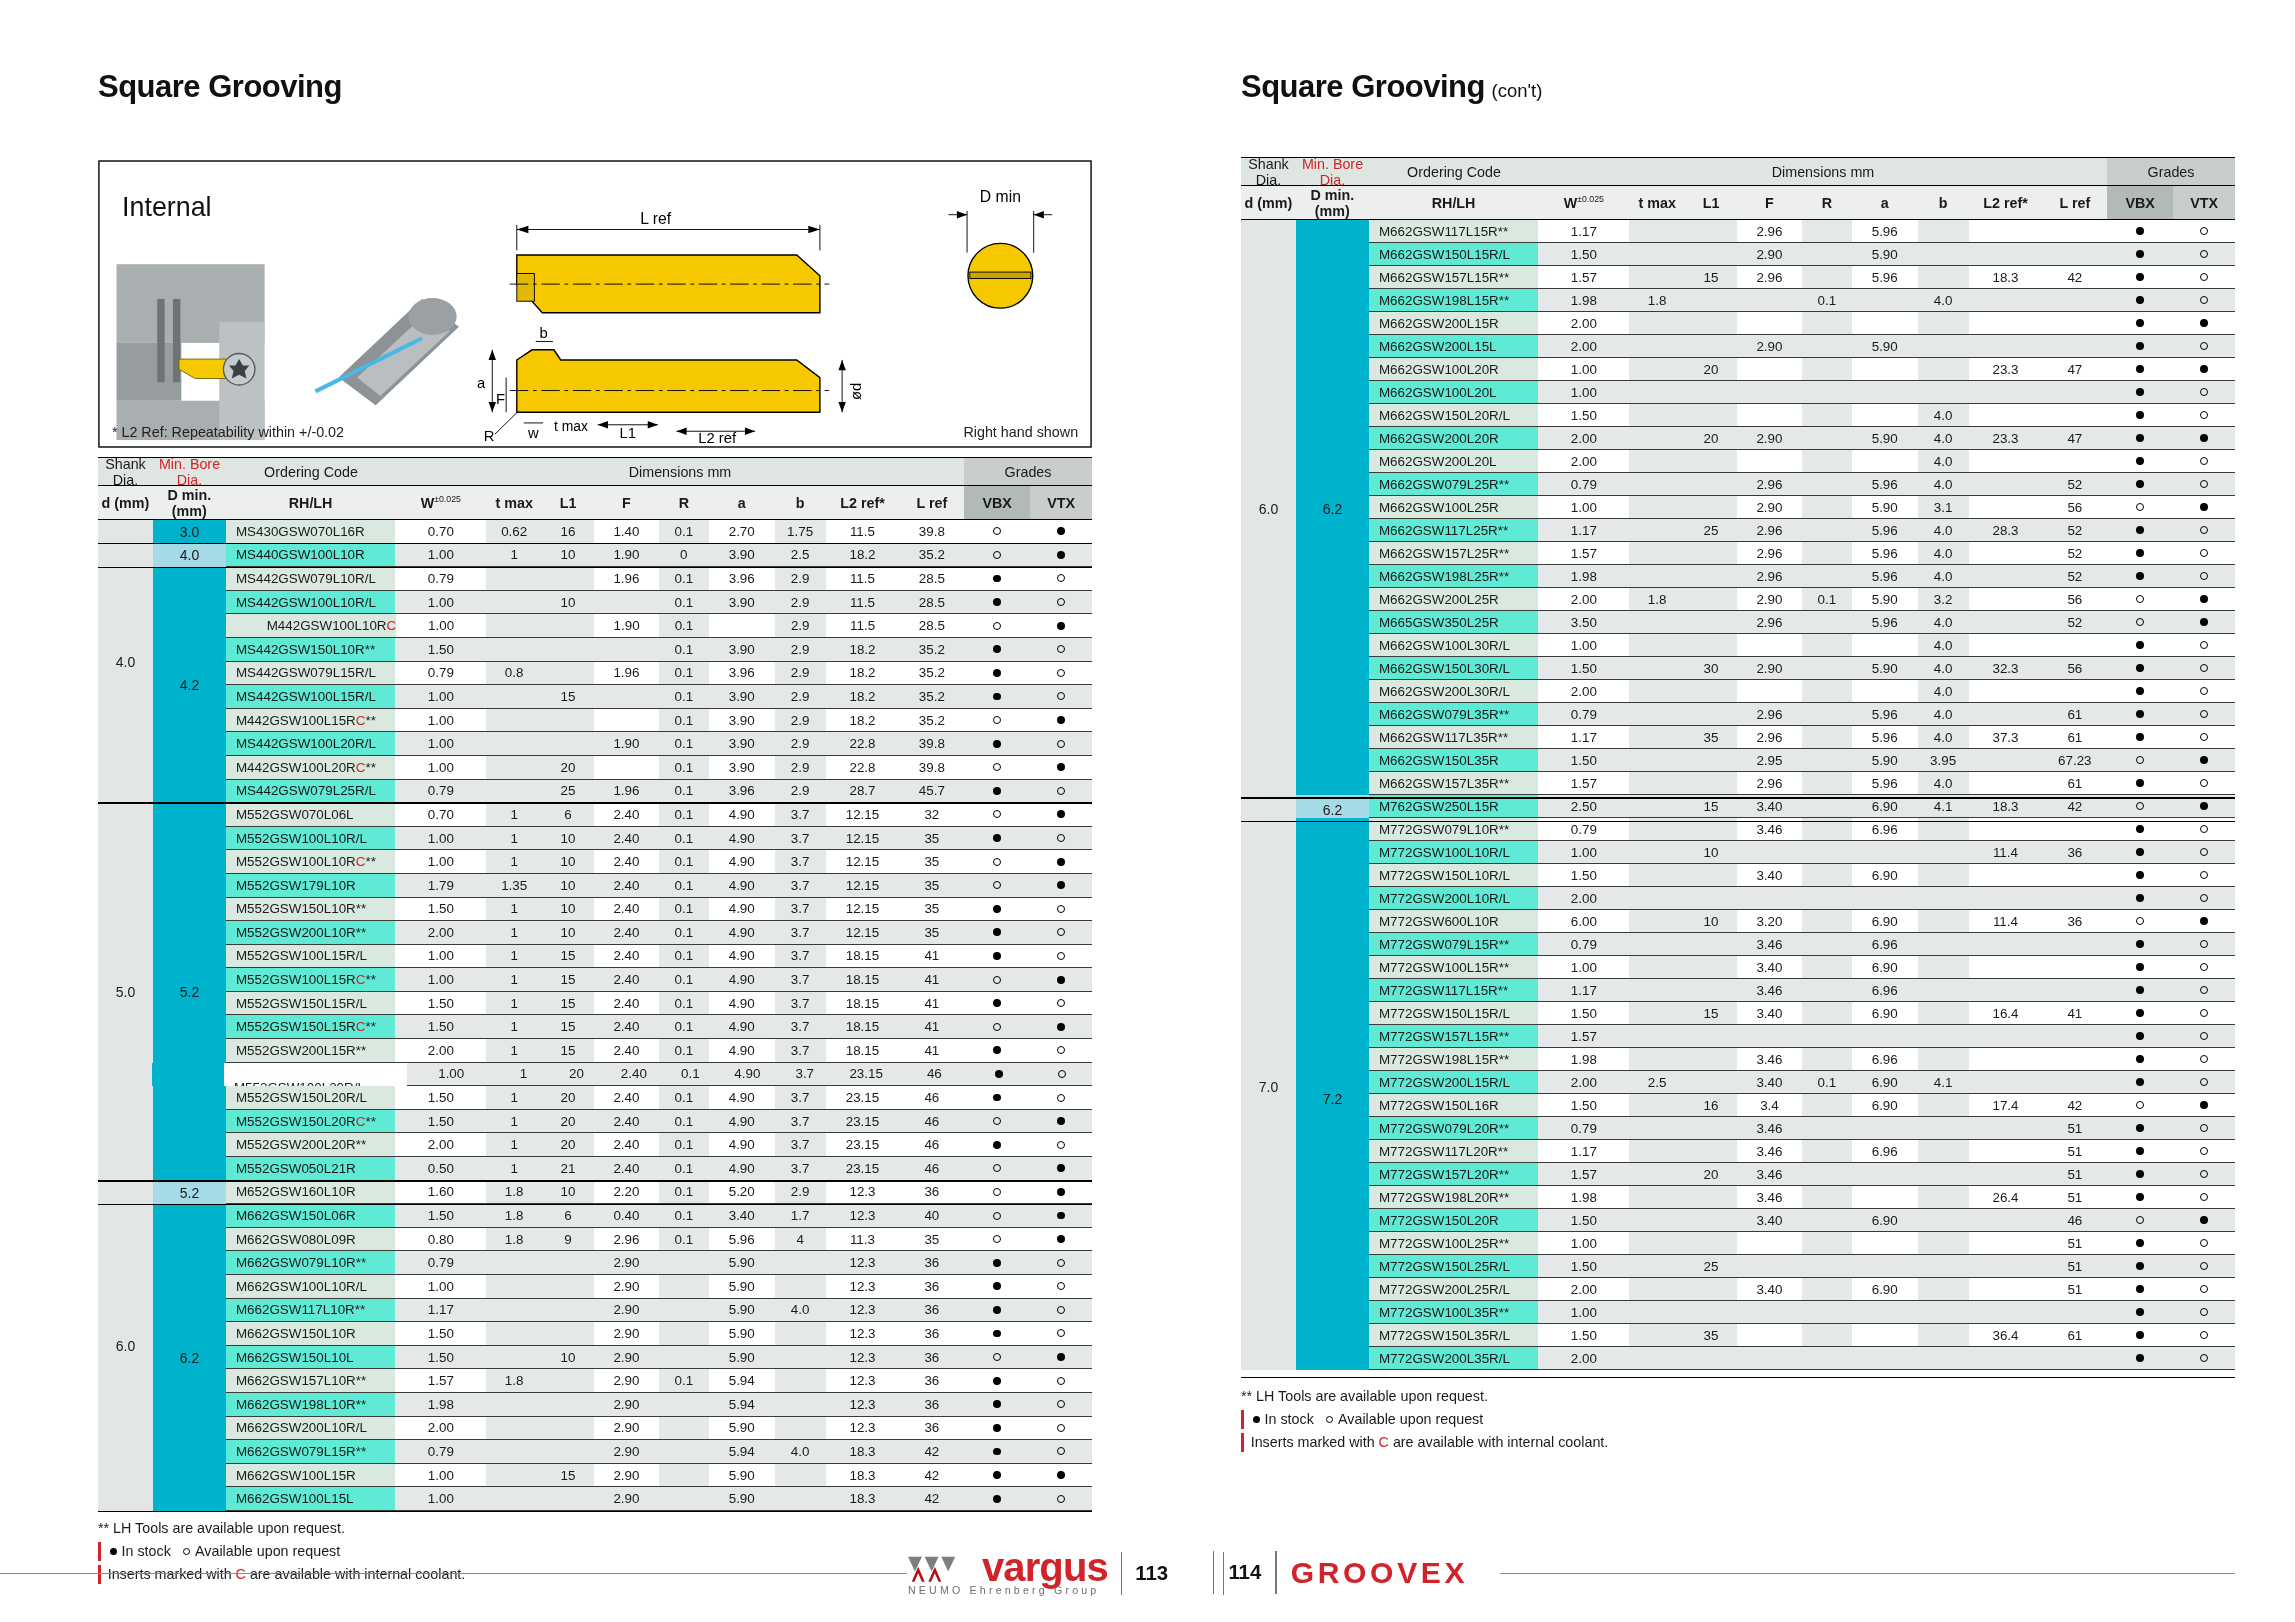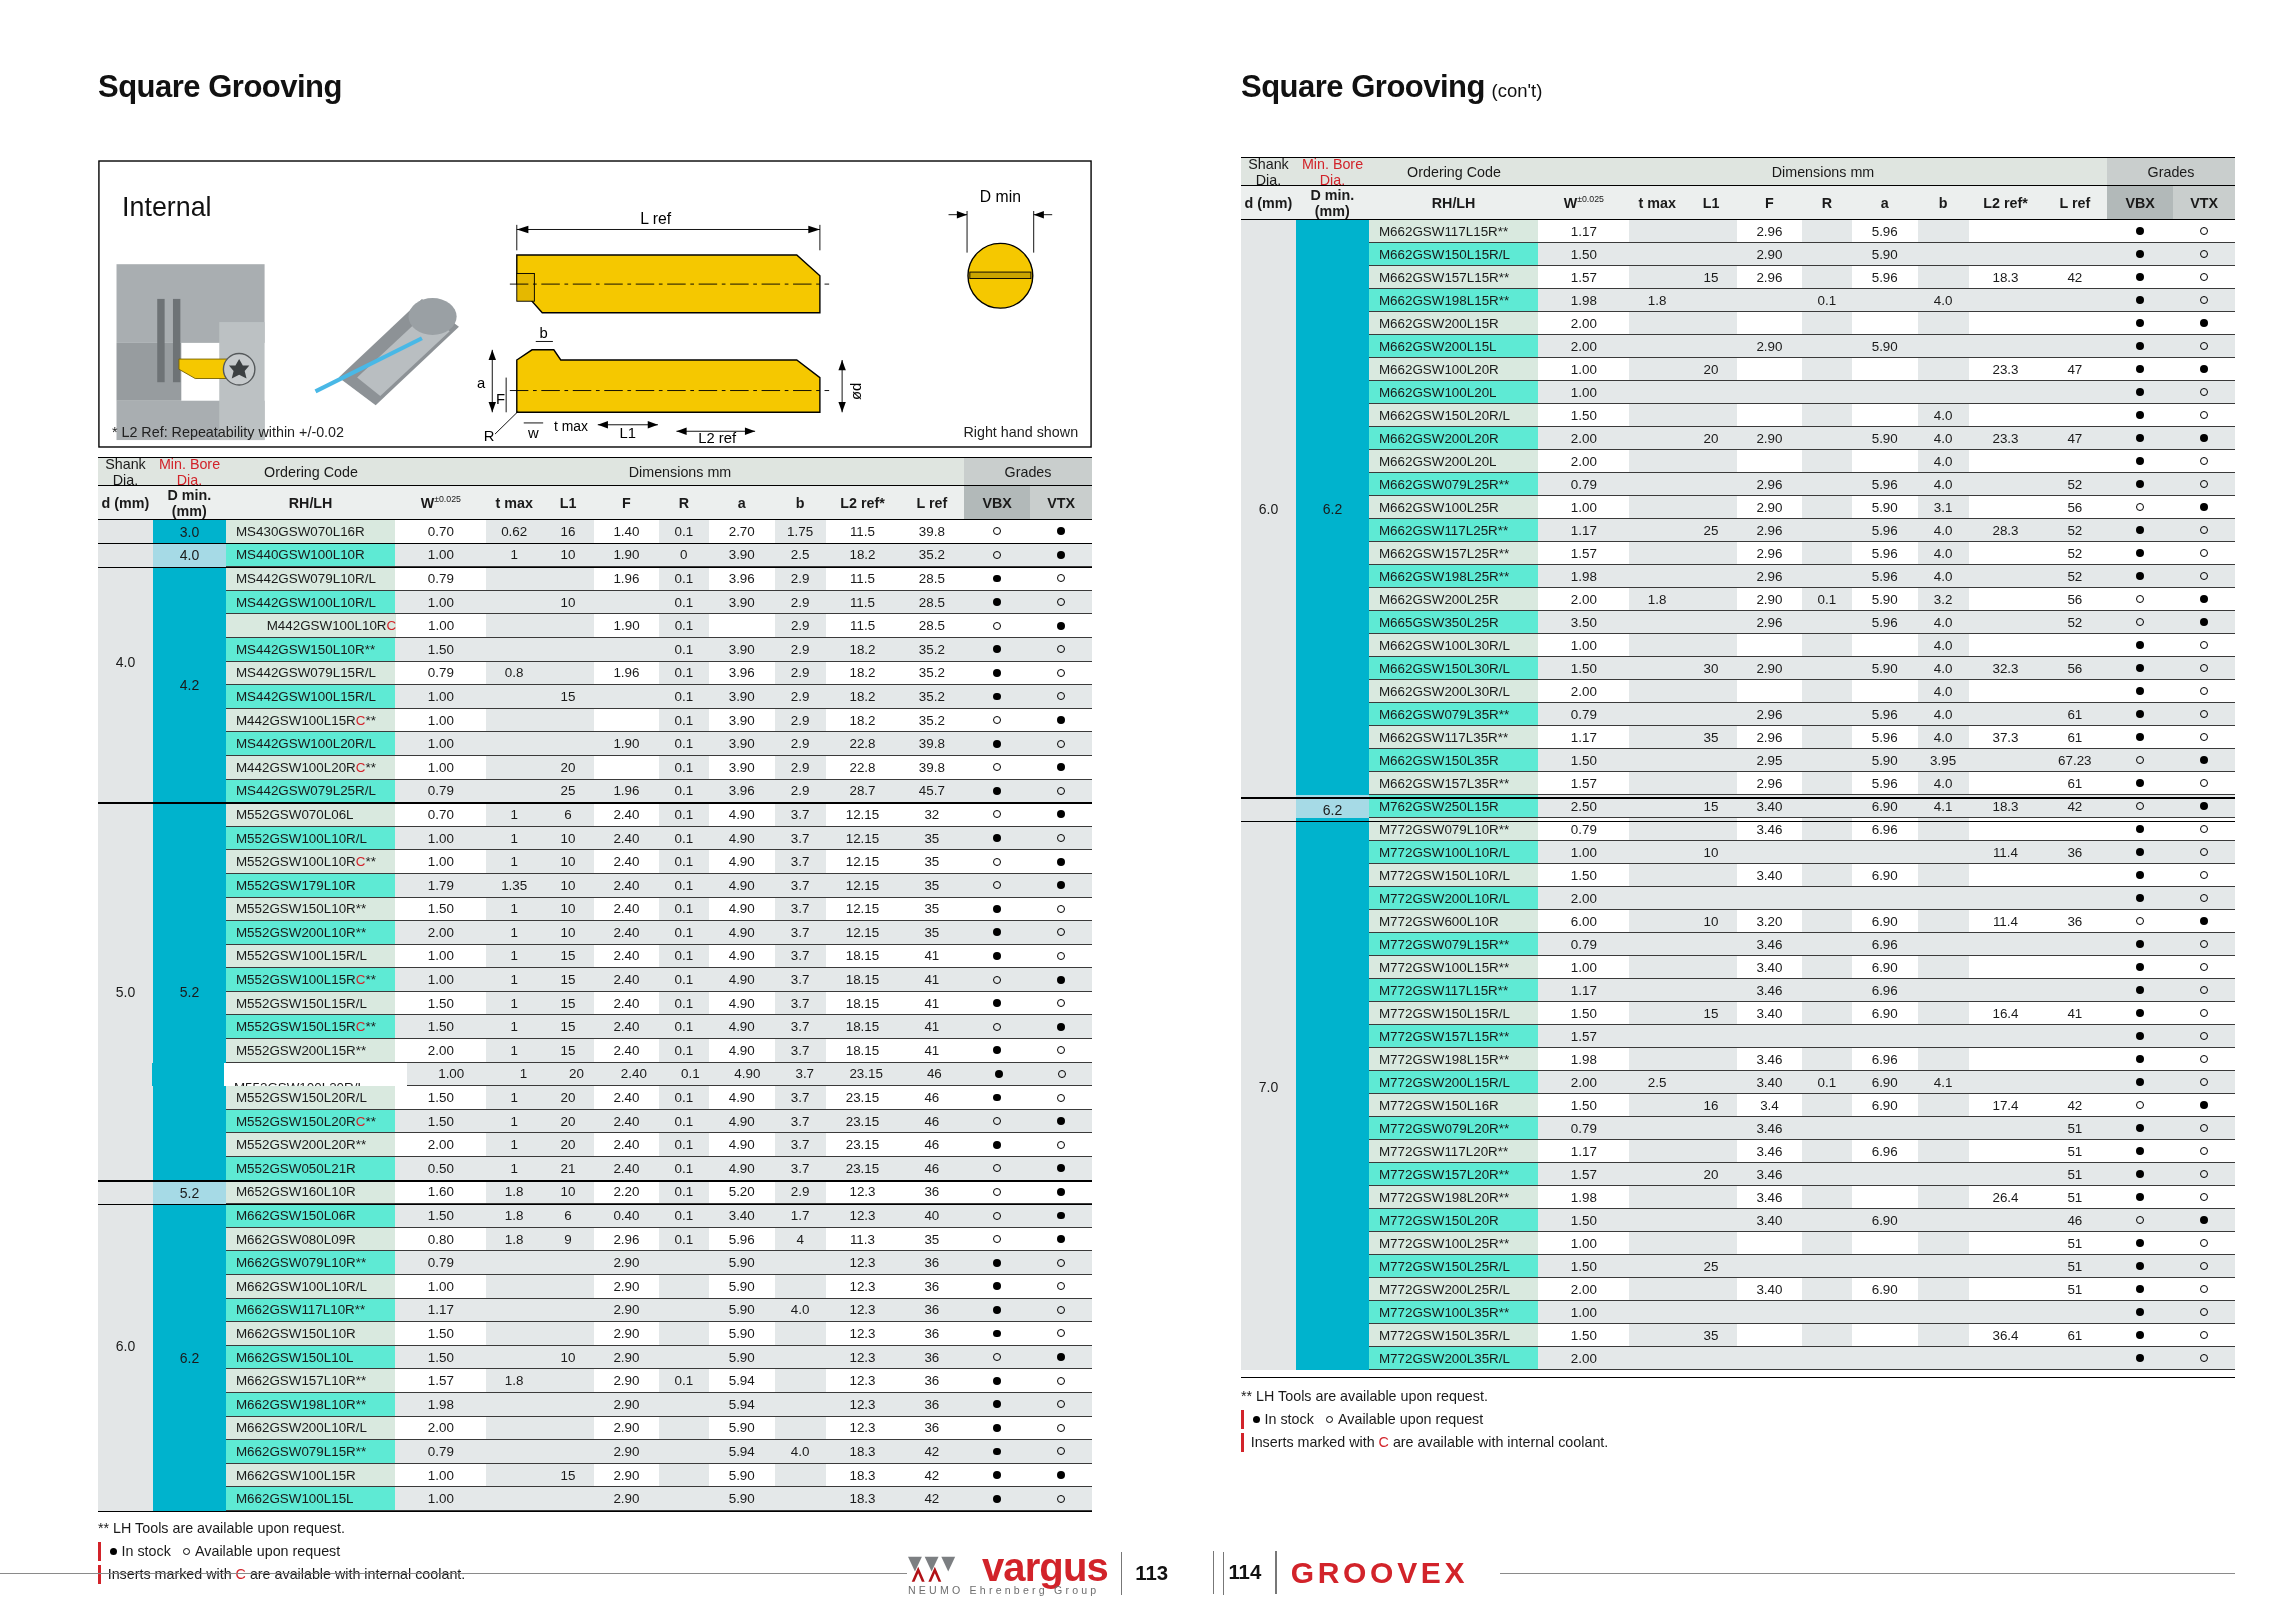--- a/index.html
+++ b/index.html
@@ -2123,20 +2123,21 @@
             <span class="dot"></span>
           </div>
           <div class="tc stripe1 bb" style="width: 62px;">
             <span class="ring"></span>
           </div>
         </div>
         <div class="gl" style="left: 0px; width: 55px; top: 0px; height: 578px;">6.0</div>
         <div class="gl" style="left: 0px; width: 55px; top: 578px; height: 578px;">7.0</div>
         <div class="gl" style="left: 55px; width: 73px; top: 0px; height: 578px;">6.2</div>
         <div class="gl" style="left: 55px; width: 73px; top: 578px; height: 23px;">6.2</div>
+        <div class="gl" style="left: 55px; width: 73px; top: 601px; height: 555px;">7.2</div>
         <div class="sep" style="top: 577px; height: 1.9px;"></div>
         <div class="sep" style="top: 601px; height: 0.9px;"></div>
       </div>
     </div>
 
   <div class="footnotes" id="fn-right">
     <div class="fnline">
         <span>** LH Tools are available upon request.</span>
       </div>
     <div class="fnline">

